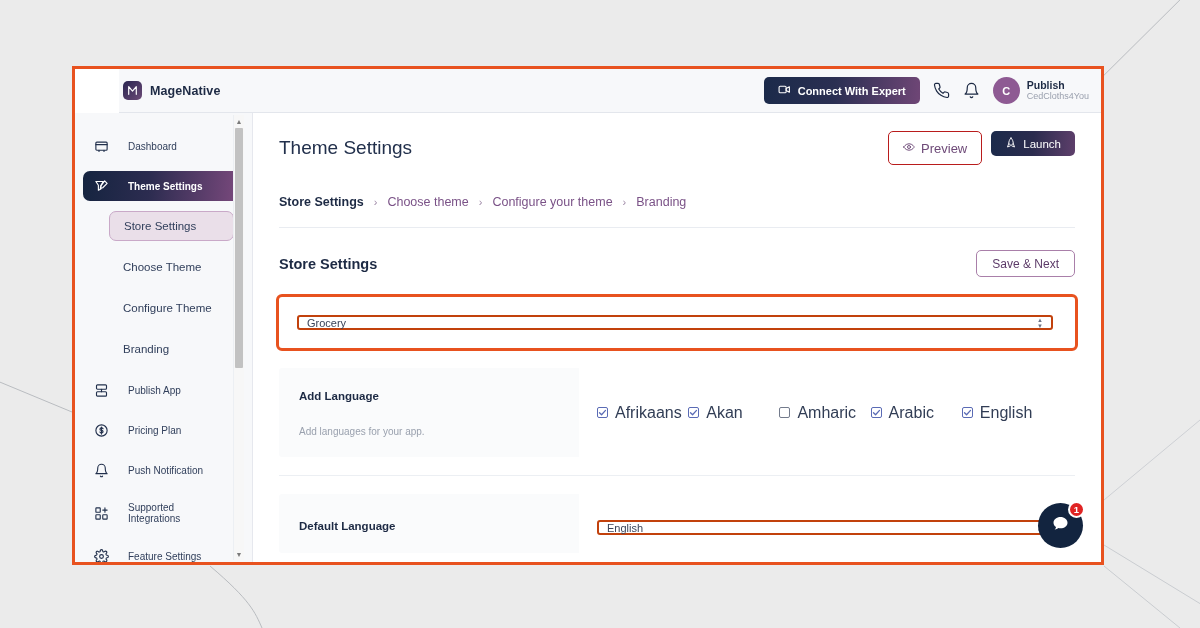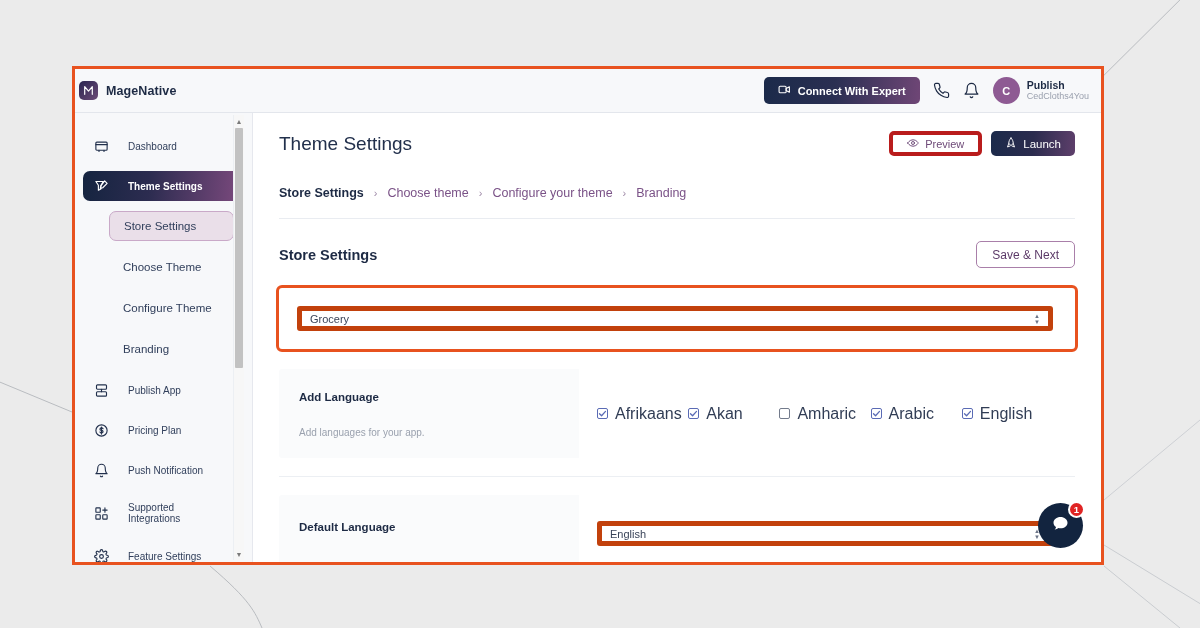--- a/index.html
+++ b/index.html
@@ -24,20 +24,21 @@
     display: flex; flex-direction: column;
   }
 
   
   .topbar {
     height: 44px; flex: 0 0 44px;
     background: #f7f8fa;
     border-bottom: 1px solid #e3e6ec;
     display: flex; 
     padding: 0 12px 0 4px;
+    margin-left: 44px;
   }
   .brand { display: flex; align-items: center; gap: 8px; }
   .brand-logo {
     width: 19px; height: 19px; border-radius: 5px;
     background: linear-gradient(135deg, #2a2550 0%, #6c4b77 100%);
     display: flex; align-items: center; justify-content: center;
   }
   .brand-name { font-size: 12.5px; font-weight: bold; color: #1d2a44; letter-spacing: .1px; }
   .topbar-right { margin-left: auto; display: flex; align-items: center; gap: 13px; }
 
@@ -103,23 +104,23 @@
   .sb-arrow { position: absolute; left: 0; right: 0; height: 12px; display: flex; align-items: center; justify-content: center; color: #7a7a7a; font-size: 7px; }
   .sb-arrow.up { top: 0; } .sb-arrow.down { bottom: 0; }
 
   
   .main { flex: 1; background: #fff; padding: 18px 26px 0 26px; min-width: 0; position: relative; overflow: hidden; }
   .page-head { display: flex; align-items: center; }
   .page-title { font-size: 19px; color: #22304c; font-weight: normal; }
   .head-actions { margin-left: auto; display: flex; gap: 9px; }
   .btn-preview {
     display: flex; align-items: center; gap: 6px;
-    height: 25px; padding: 8px 14px; border-radius: 5px;
-    border: 4px solid #b91c1c; background: #fff; color: #6e4a78;
-    font-size: 11px; cursor: pointer;
+    height: 25px; padding: 16px 14px; border-radius: 5px;
+    border: 1px solid #b91c1c; background: #fff; color: #6e4a78;
+    font-size: 13px; cursor: pointer;
   }
   .btn-launch {
     display: flex; align-items: center; gap: 6px;
     height: 25px; padding: 0 14px; border-radius: 5px; border: none;
     background: linear-gradient(95deg, #1b2a4a 0%, #2b2c4e 50%, #5e3f6b 100%);
     color: #fff; font-size: 11.5px; cursor: pointer;
   }
 
   .breadcrumb { display: flex; align-items: center; gap: 10px; margin-top: 30px; padding-bottom: 18px; border-bottom: 1px solid #e9ecf1; }
   .crumb { font-size: 12.5px; color: #7a5287; cursor: pointer; }
@@ -138,21 +139,21 @@
     display: flex; margin-top: 20px; background: #fafbfc;
     border-radius: 3px; position: relative;
   }
   .field-row.highlight { outline: 3px solid #e8521f; outline-offset: 0; }
   .field-left { width: 300px; flex: 0 0 300px; padding: 22px 0 20px 20px; }
   .field-label { font-size: 11.5px; font-weight: bold; color: #1d2a44; }
   .field-hint { font-size: 10px; color: #9aa1ae; margin-top: 24px; }
   .field-right { flex: 1; background: #fff; padding: 18px 22px 18px 18px; display: flex; align-items: center; }
 
   .select-box {
-    width: 100%; height: 25px; border: 5px solid #c2410c; border-radius: 3px;
+    width: 100%; height: 15px; border: 2px solid #c2410c; border-radius: 3px;
     background: #fff; display: flex; align-items: center; padding: 0 8px;
     font-size: 11px; color: #3a4459; cursor: pointer; position: relative;
   }
   .select-arrows {
     position: absolute; right: 8px; top: 50%; transform: translateY(-50%);
     display: flex; flex-direction: column; gap: 1px; line-height: 5px; color: #6b7487; font-size: 6px;
   }
 
   .check-row { display: flex; width: 100%; gap: 0; }
   .check-cell { flex: 1; display: flex; align-items: center; gap: 7px; font-size: 16px; color: #313d55; cursor: pointer; }

